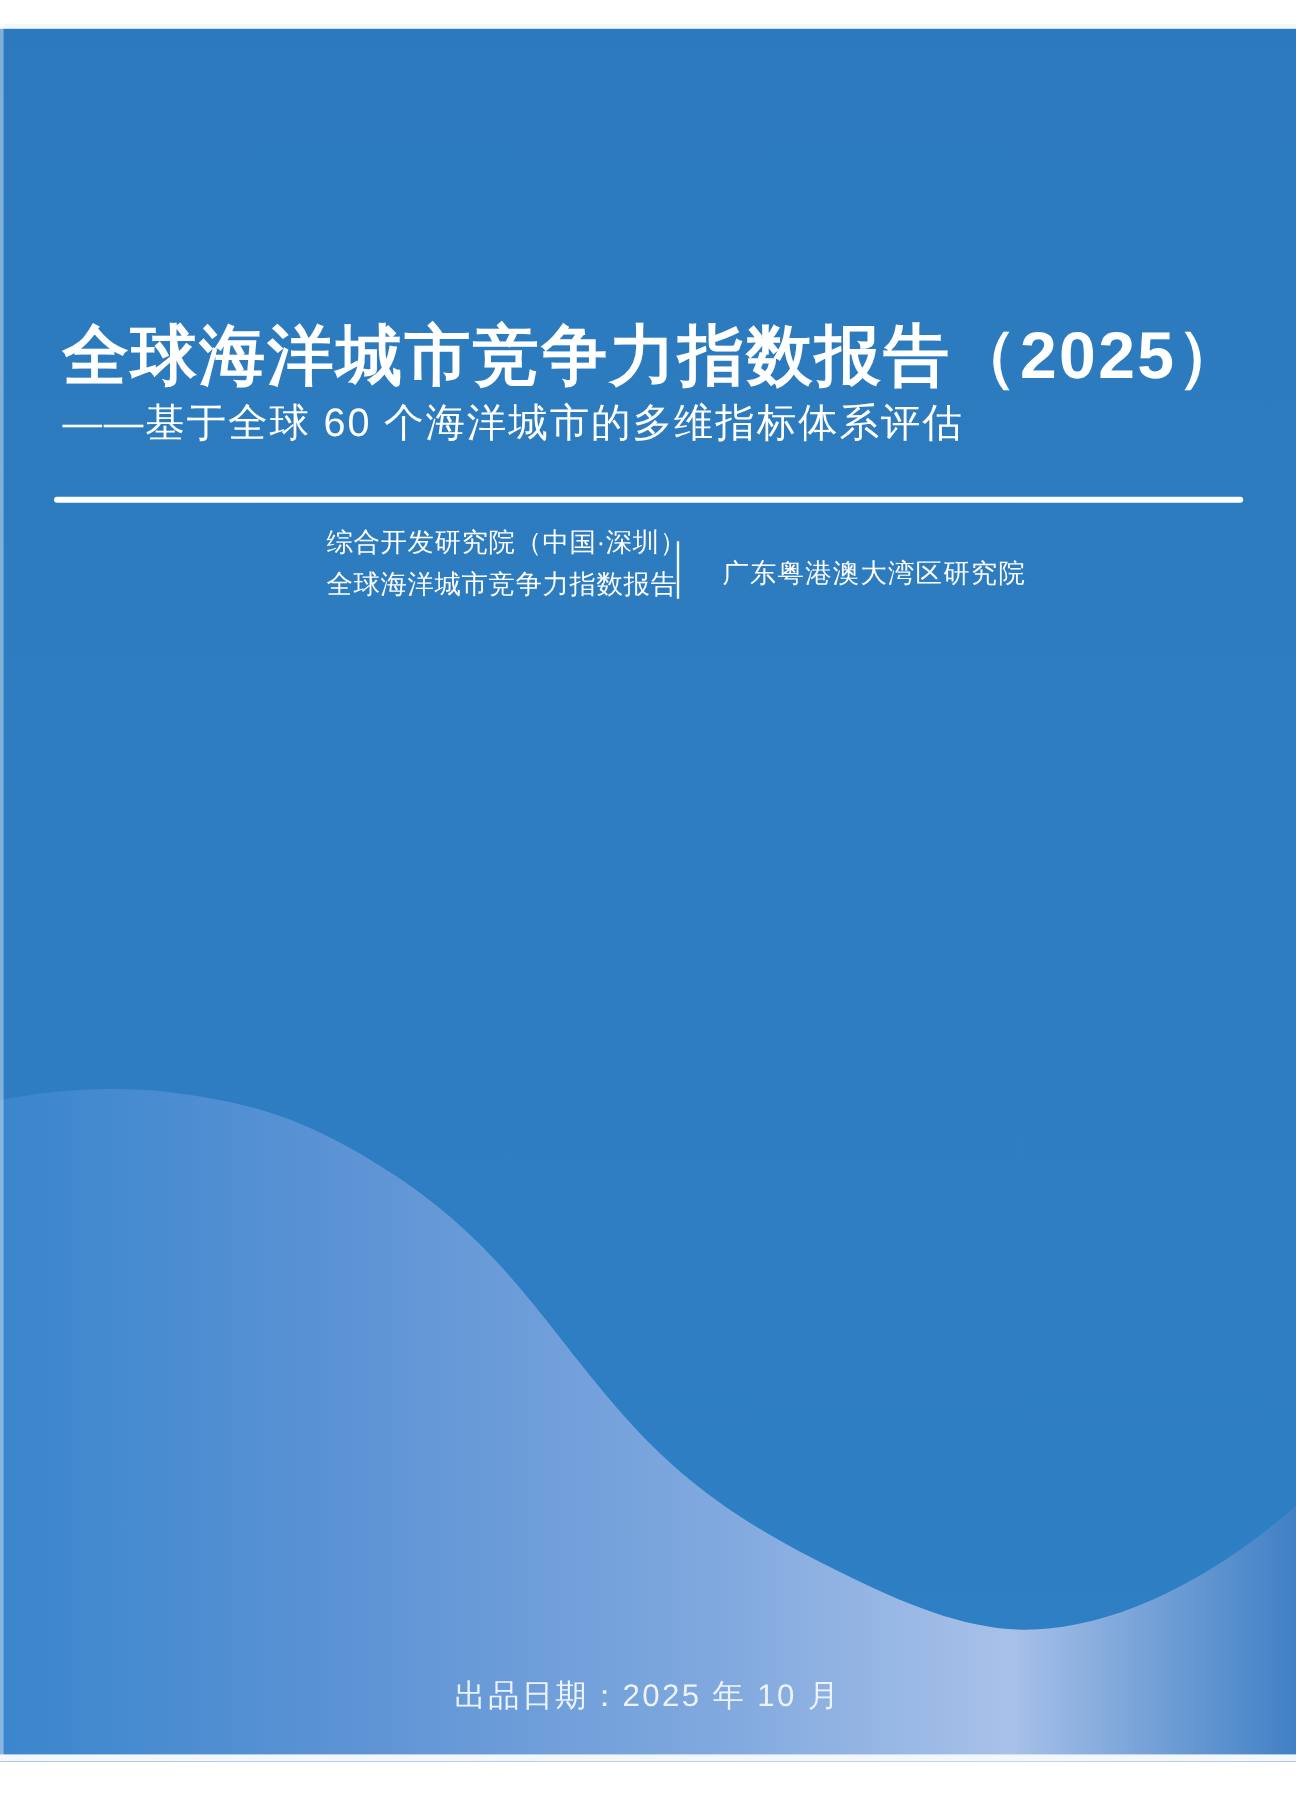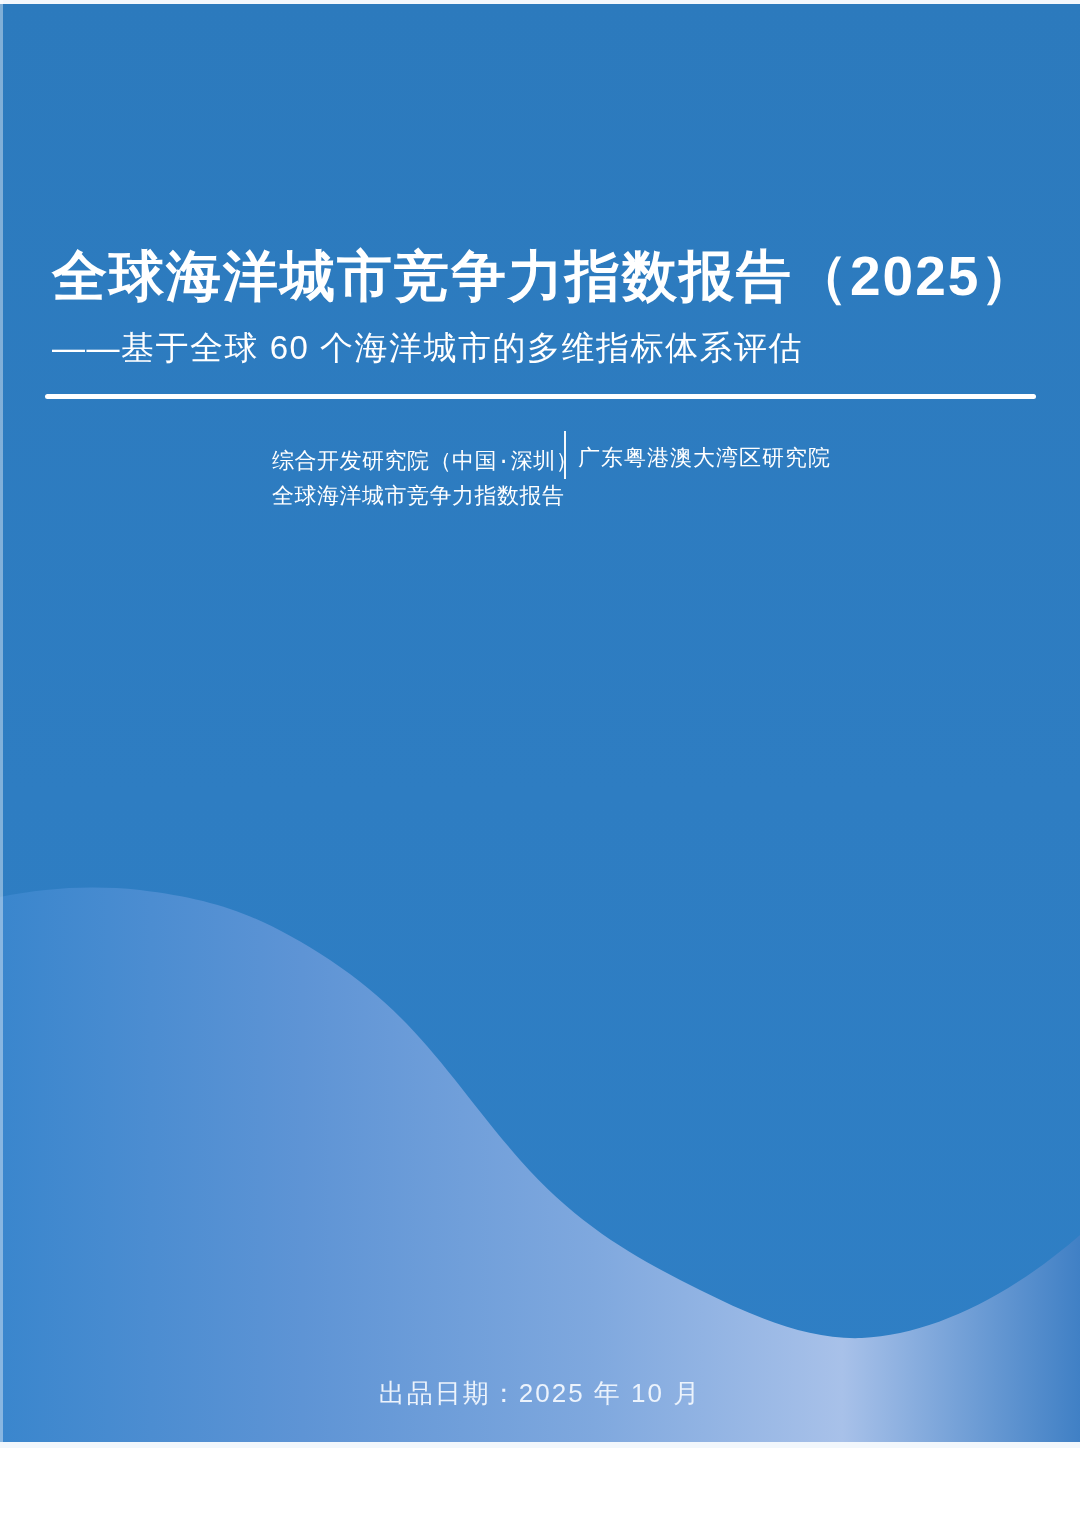--- a/index.html
+++ b/index.html
@@ -7,20 +7,21 @@
     padding: 0;
     background: #ffffff;
     font-family: "Liberation Sans", "DejaVu Sans", sans-serif;
   }
   .page {
     position: relative;
     width: 1080px;
     height: 1448px;
     overflow: hidden;
     background: linear-gradient(180deg, #2c7abd 0%, #2e7dc2 55%, #2f7fc5 100%);
+    margin-top: 20px;
   }
   .wave-svg {
     position: absolute;
     left: 0;
     top: 850px;
     width: 1080px;
     height: 664px;
     display: block;
   }
   .report-title {
@@ -32,21 +33,21 @@
     color: #ffffff;
     font-size: 55px;
     font-weight: bold;
     letter-spacing: 2px;
     line-height: 62px;
     white-space: nowrap;
   }
   .report-subtitle {
     position: absolute;
     left: 52px;
-    top: 328px;
+    top: 312px;
     width: 1000px;
     margin: 0;
     color: #ffffff;
     font-size: 33px;
     font-weight: 500;
     letter-spacing: 1.5px;
     line-height: 40px;
     white-space: nowrap;
   }
   .title-rule {
@@ -54,40 +55,39 @@
     left: 45px;
     top: 394px;
     width: 991px;
     height: 5px;
     background: #ffffff;
     border-radius: 3px;
   }
   .org-primary {
     position: absolute;
     left: 272px;
-    top: 445px;
+    top: 414px;
     color: #ffffff;
     font-size: 22px;
     letter-spacing: 0.5px;
     line-height: 35px;
     white-space: nowrap;
-    font-family: Liberation Mono, monospace;
   }
   .org-divider {
     position: absolute;
     left: 564px;
     top: 431px;
     width: 2px;
     height: 48px;
     background: #ffffff;
     opacity: 0.95;
   }
   .org-secondary {
     position: absolute;
-    left: 578px;
+    left: 602px;
     top: 444px;
     color: #ffffff;
     font-size: 22px;
     letter-spacing: 1px;
     line-height: 28px;
     white-space: nowrap;
   }
   .release-date {
     position: absolute;
     left: 0;

